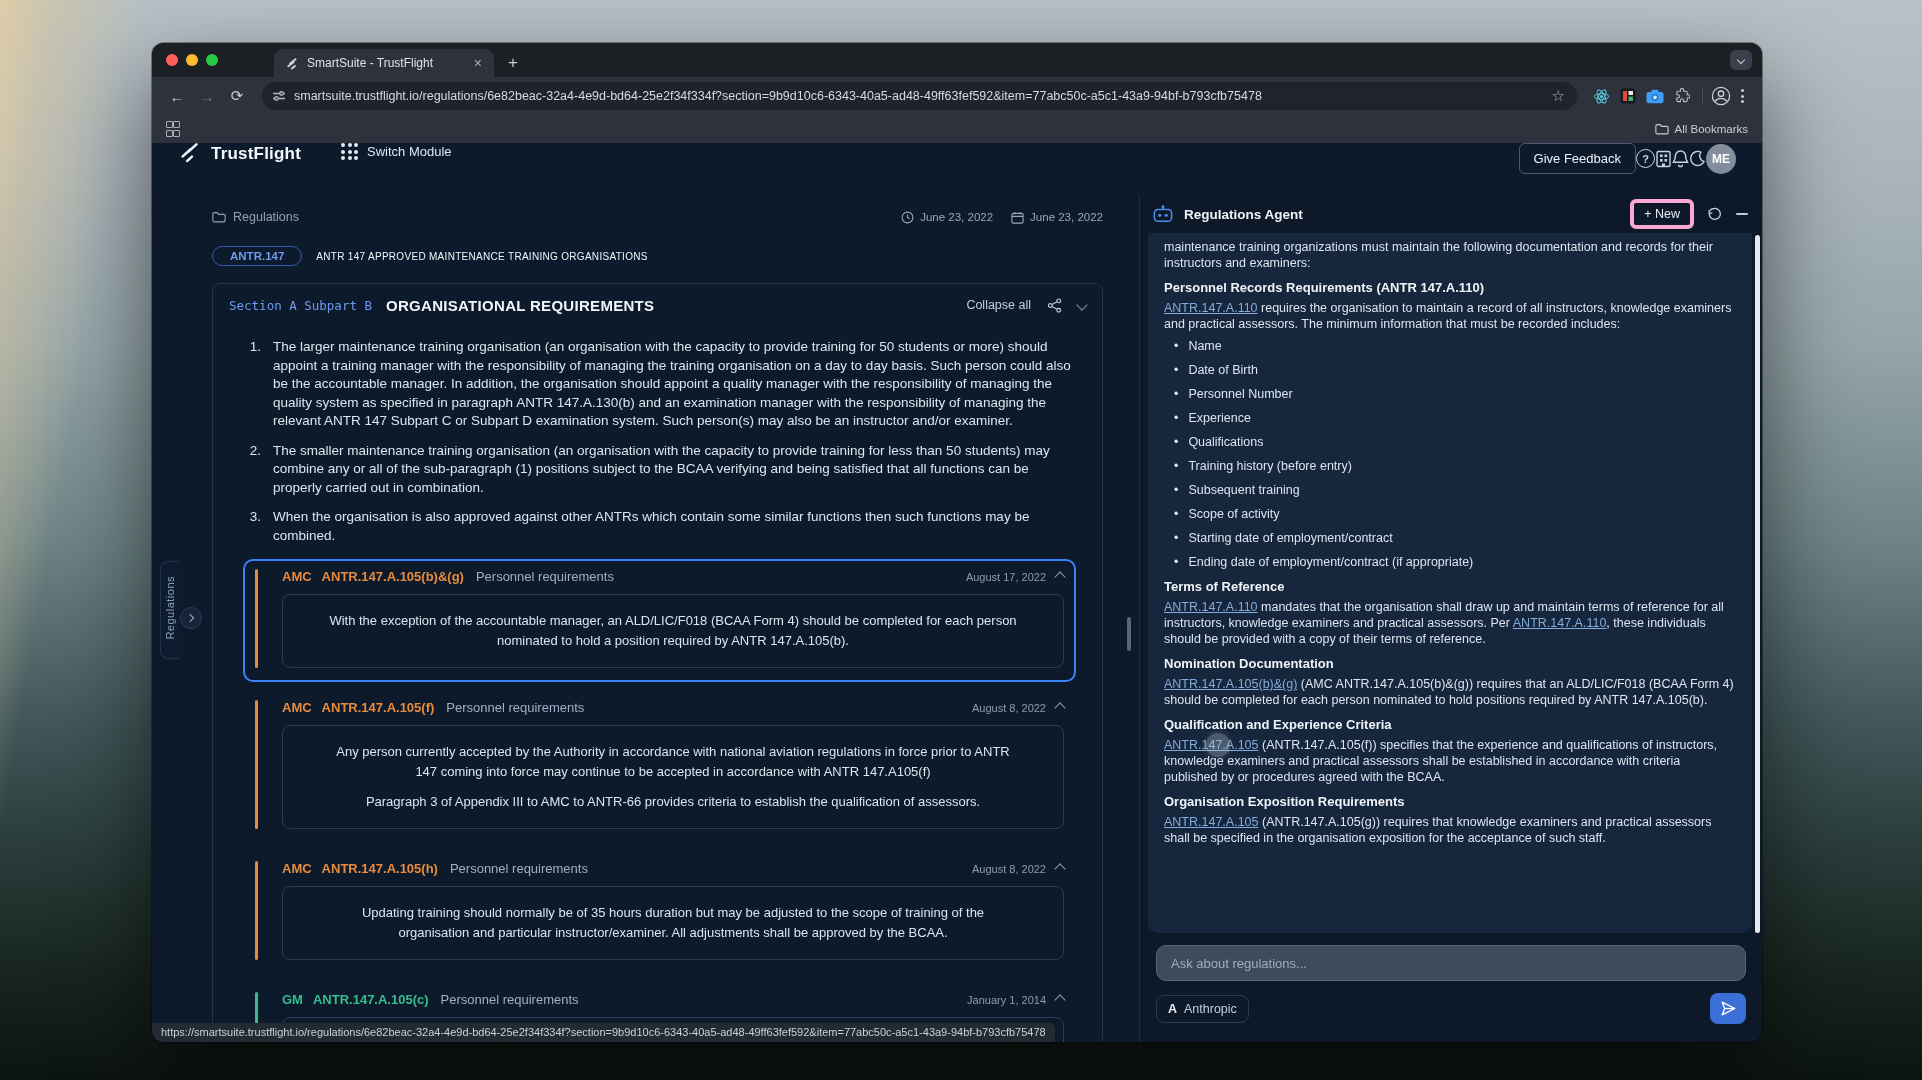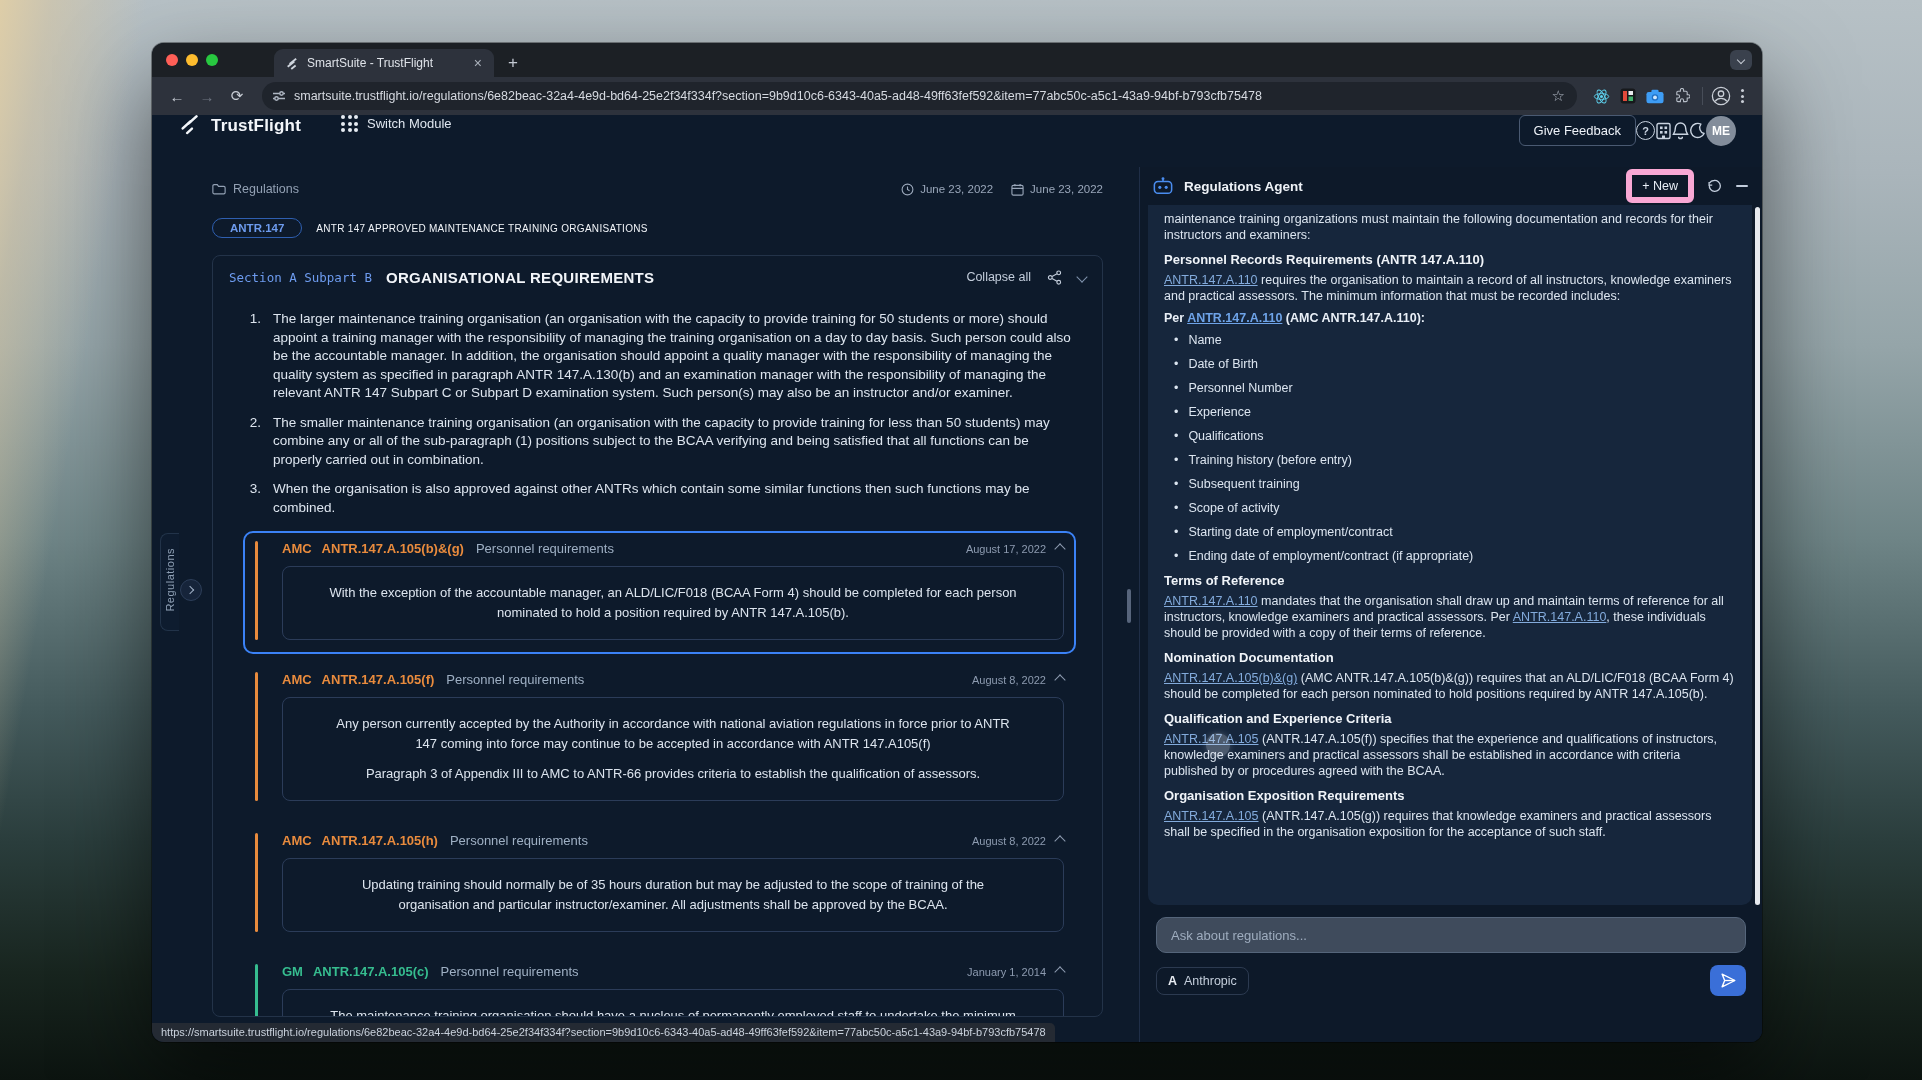--- a/index.html
+++ b/index.html
@@ -90,21 +90,21 @@
   .chev{display:inline-block;width:7px;height:7px;border-right:1.6px solid #8d9bb0;border-bottom:1.6px solid #8d9bb0;}
   .chev.up{transform:rotate(225deg);}
   .chev.down{transform:rotate(45deg);}
   .chev.right{transform:rotate(-45deg);border-color:#9fb0c6;}
   .chev.blue{border-color:#7f93ad;}
   .main-scroll{position:absolute;right:8px;top:422px;width:4px;height:34px;border-radius:2px;background:#57657c;}
   
   .agent{width:622px;flex:0 0 auto;border-left:1px solid #1f2e47;background:#0d1929;display:flex;flex-direction:column;position:relative;}
   .agent-head{height:38px;display:flex;align-items:center;gap:10px;padding:0 12px;flex:0 0 auto;}
   .agent-title{color:#eef2f7;font-size:13.5px;font-weight:bold;flex:1;}
-  .new-btn{border:6px solid #f9a8d4;border-radius:6px;background:transparent;color:#e8eef6;font-size:12.5px;padding:4px 10px;font-family:inherit;}
+  .new-btn{border:4px solid #f9a8d4;border-radius:6px;background:transparent;color:#e8eef6;font-size:12.5px;padding:4px 10px;font-family:inherit;}
   .icon-btn{color:#c2cddc;display:flex;align-items:center;justify-content:center;padding:2px;}
   .minus{width:12px;height:2px;background:#c2cddc;border-radius:1px;}
   .agent-msgs{height:700px;overflow:hidden;padding:0 10px 0 8px;}
   .bubble{background:#16263c;border-radius:0 0 10px 10px;padding:6px 16px 14px;height:100%;box-sizing:border-box;overflow:hidden;}
   .bubble p{margin:0 0 6px;color:#dce5f0;font-size:12.5px;line-height:16px;}
   .bubble h4{margin:9px 0 4px;color:#f0f4f9;font-size:13px;line-height:16px;}
   .bubble a{color:#83abdc;text-decoration:underline;}
   .bubble .bold-line, .bubble .bold-line a{font-weight:bold;color:#e9eff7;}
   .bubble .bold-line a{color:#6ea3e8;}
   .bul{display:flex;gap:10px;margin:0 0 8px;padding-left:10px;color:#dce5f0;font-size:12.5px;line-height:16px;}
@@ -199,20 +199,34 @@
         <circle cx="11" cy="8.5" r="3" fill="none" stroke="#c9ced6" stroke-width="1.4"></circle>
         <path d="M4.5 17 a8 8 0 0 1 13 0" fill="none" stroke="#c9ced6" stroke-width="1.4"></path>
     </svg>
     <span class="kebab">
         <i></i>
         <i></i>
         <i></i>
       </span>
   </div>
 
+  <div class="bookbar">
+    <span class="appsgrid">
+        <i></i>
+        <i></i>
+        <i></i>
+        <i></i>
+      </span>
+    <span class="allbm">
+      <svg width="14" height="12" viewBox="0 0 16 13">
+          <path d="M1 3 a1.5 1.5 0 0 1 1.5 -1.5 h3.5 l1.5 2 h6 A1.5 1.5 0 0 1 15 5 v5.5 a1.5 1.5 0 0 1 -1.5 1.5 h-11 A1.5 1.5 0 0 1 1 10.5 Z" fill="none" stroke="#c7cdd6" stroke-width="1.3"></path>
+        </svg>
+      <span>All Bookmarks</span>
+    </span>
+  </div>
 
   <div class="app">
     <div class="app-header">
       <div class="brand">
         <svg width="24" height="22" viewBox="0 0 24 22">
           <g fill="#f3f6fa">
               <rect x="2" y="9" width="13" height="2.6" rx="1.3" transform="rotate(-42 8 10)"></rect>
               <rect x="8" y="4" width="13" height="2.6" rx="1.3" transform="rotate(-42 14 5)"></rect>
               <rect x="7" y="15" width="9" height="2.4" rx="1.2" transform="rotate(-42 11 16)"></rect>
             </g>
@@ -420,21 +434,20 @@
           <span class="icon-btn">
               <span class="minus"></span>
             </span>
         </div>
 
         <div class="agent-msgs">
           <div id="agent-bubble" class="bubble">
               <p>maintenance training organizations must maintain the following documentation and records for their instructors and examiners:</p>
               <h4>Personnel Records Requirements (ANTR 147.A.110)</h4>
               <p><a>ANTR.147.A.110</a> requires the organisation to maintain a record of all instructors, knowledge examiners and practical assessors. The minimum information that must be recorded includes:</p>
-              <p class="bold-line">Per <a>ANTR.147.A.110</a> (AMC ANTR.147.A.110):</p>
               <div class="bul">
                 <span class="dot">•</span>
                 <span>Name</span>
               </div>
               <div class="bul">
                 <span class="dot">•</span>
                 <span>Date of Birth</span>
               </div>
               <div class="bul">
                 <span class="dot">•</span>

